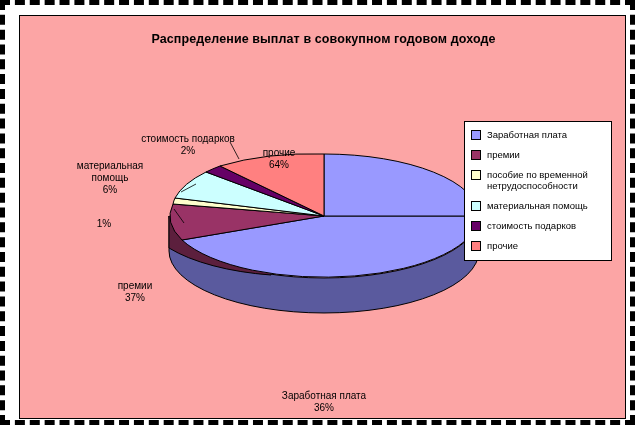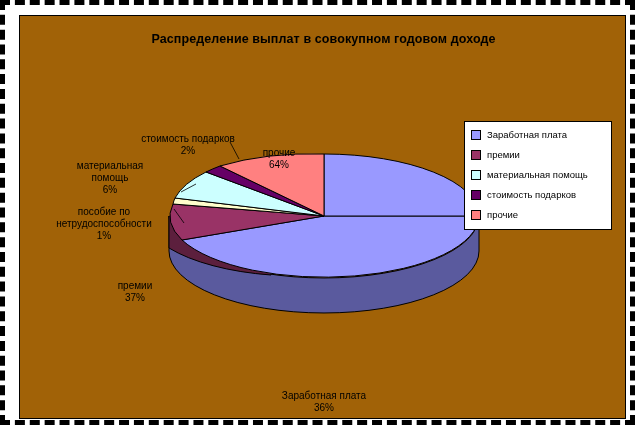--- a/index.html
+++ b/index.html
@@ -26,21 +26,21 @@
     background: #ffffff;
   }
   #plot-border {
     position: absolute;
     left: 14px;
     top: 10px;
     width: 607px;
     height: 404px;
     box-sizing: border-box;
     border: 1px solid #000000;
-    background: #a16207;
+    background: #fca5a5;
   }
   #chart-title {
     position: absolute;
     left: 0;
     top: 16px;
     width: 607px;
     text-align: center;
     font-size: 12.5px;
     font-weight: bold;
     color: #000000;
@@ -150,21 +150,21 @@
         <span>прочие</span><br>
         <span>64%</span>
       </div>
 
       <div class="callout multi" style="left:28px; top:134px; width:96px;">
         <span>материальная помощь</span><br>
         <span>6%</span>
       </div>
 
       <div class="callout multi" style="left:6px; top:180px; width:128px;">
-        <span>пособие по нетрудоспособности</span><br>
+        <br>
         <span>1%</span>
       </div>
 
       <div class="callout" style="left:60px; top:254px; width:82px;">
         <span>премии</span><br>
         <span>37%</span>
       </div>
 
       <div class="callout" style="left:200px; top:364px; width:180px;">
         <span>Заработная плата</span><br>
@@ -175,20 +175,24 @@
     <div id="legend">
       <div class="legend-row">
         <span class="swatch" style="background:#9999ff"></span>
         <span class="legend-label">Заработная плата</span>
       </div>
       <div class="legend-row">
         <span class="swatch" style="background:#993366"></span>
         <span class="legend-label">премии</span>
       </div>
       <div class="legend-row">
+        <span class="swatch" style="background:#ffffcc"></span>
+        <span class="legend-label">пособие по временной нетрудоспособности</span>
+      </div>
+      <div class="legend-row">
         <span class="swatch" style="background:#ccffff"></span>
         <span class="legend-label">материальная помощь</span>
       </div>
       <div class="legend-row">
         <span class="swatch" style="background:#660066"></span>
         <span class="legend-label">стоимость подарков</span>
       </div>
       <div class="legend-row">
         <span class="swatch" style="background:#ff8080"></span>
         <span class="legend-label">прочие</span>

